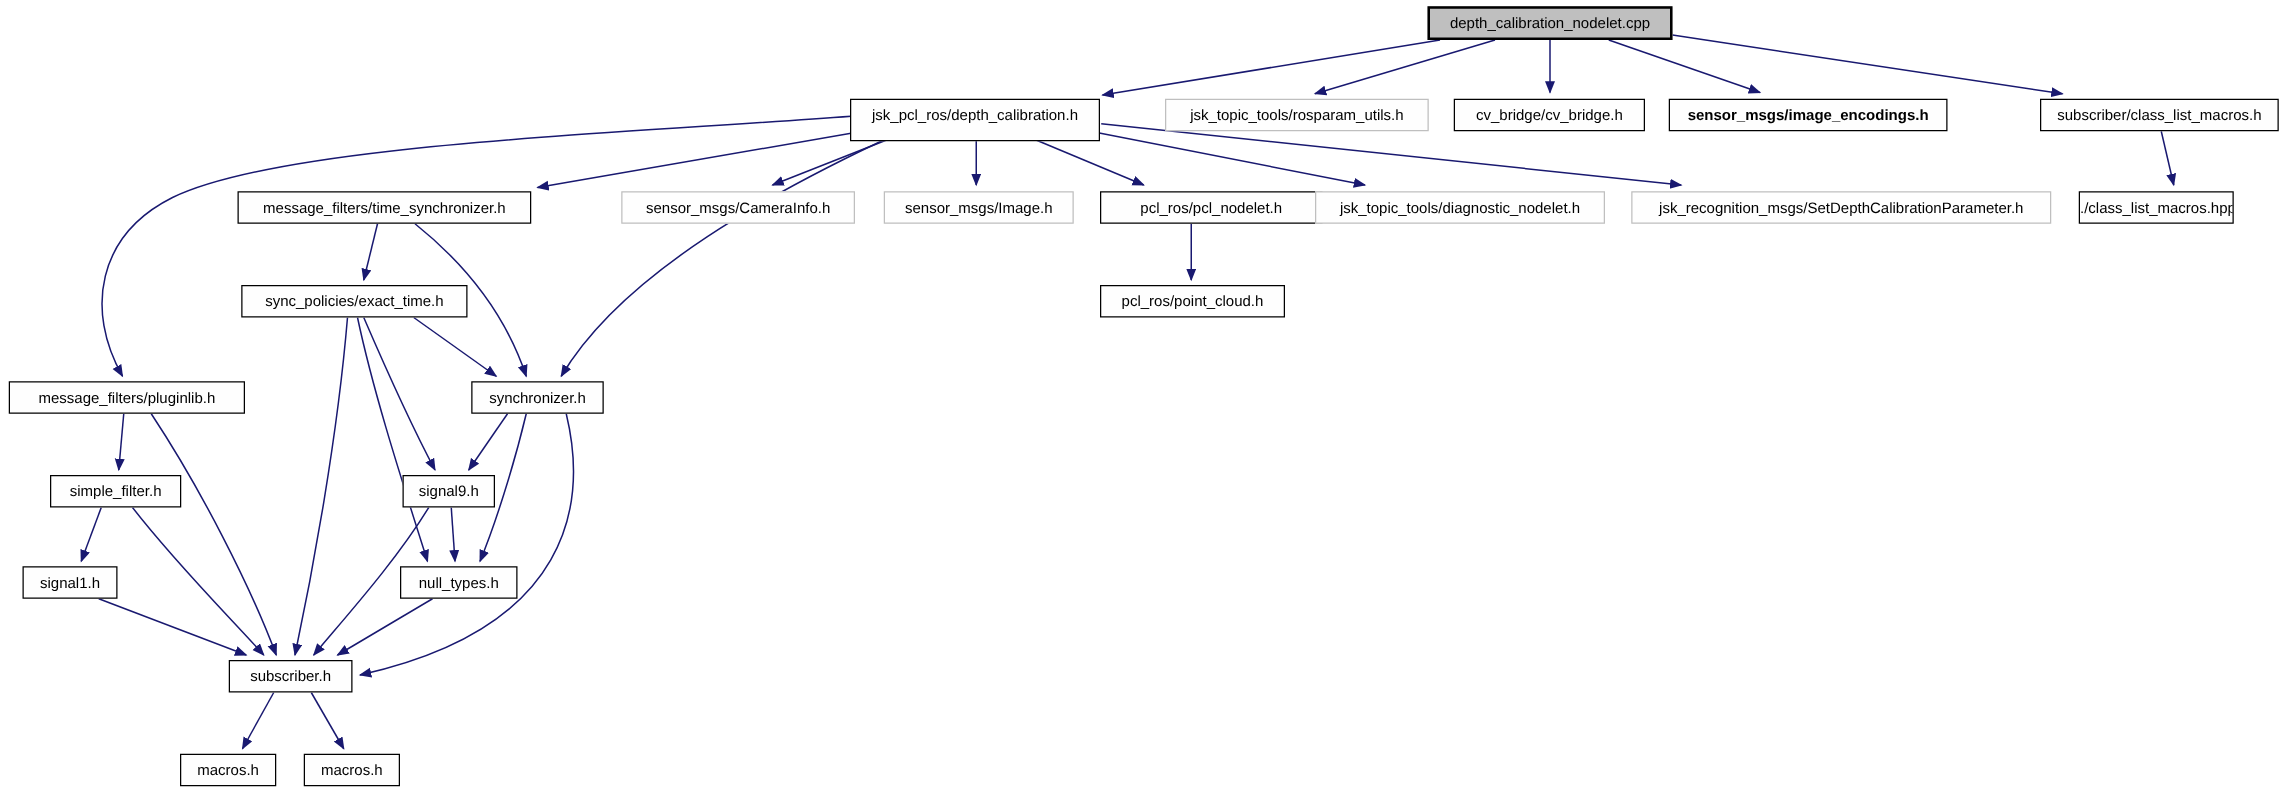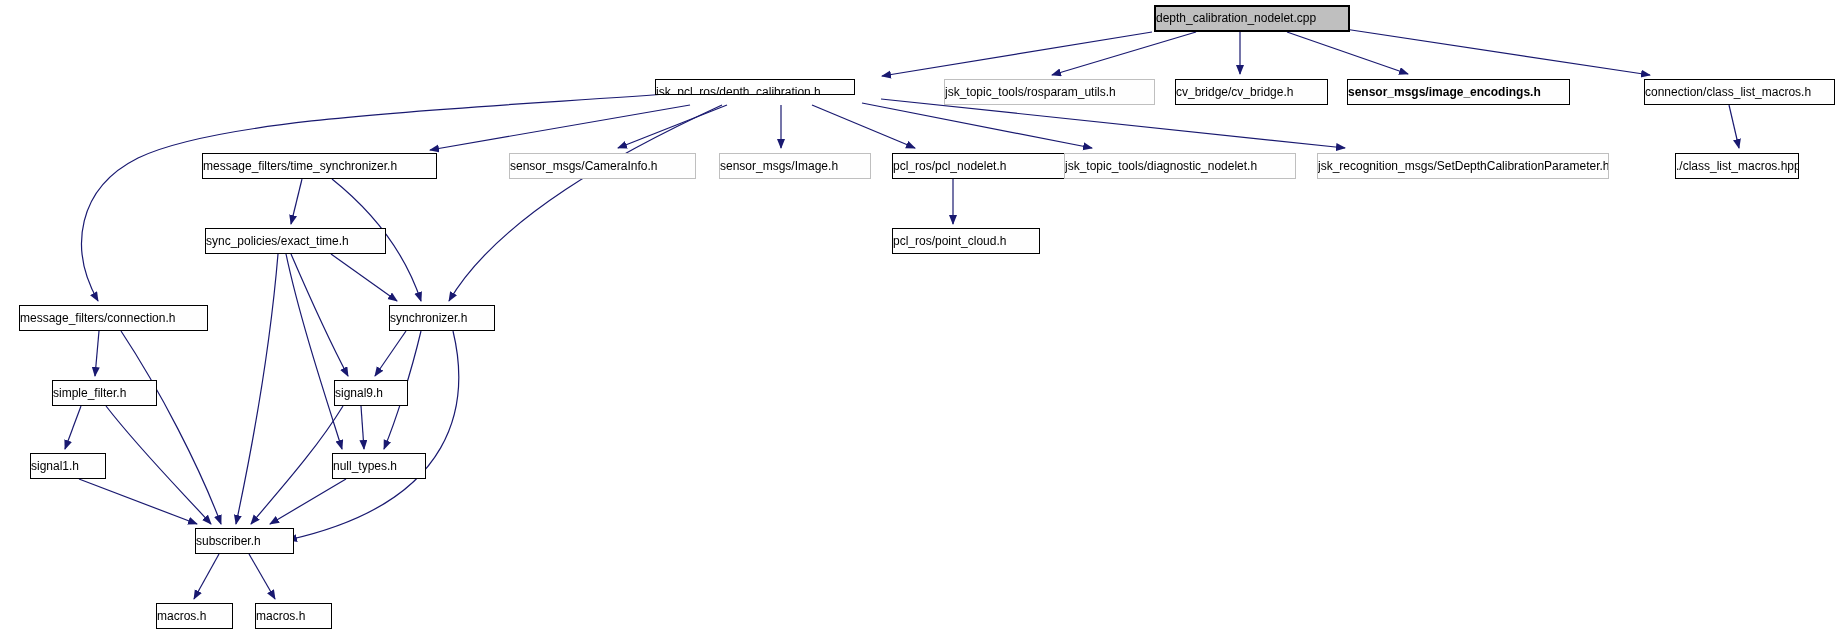--- a/index.html
+++ b/index.html
@@ -17,25 +17,24 @@
     width: 1837px; height: 635px;
   }
   .gnode {
     position: absolute;
     box-sizing: border-box;
     background: #fefefe;
     border: 1px solid #000000;
     color: #000000;
     font-size: 12px;
     line-height: 24px;
-    text-align: left;
+    text-align: center;
     white-space: nowrap;
     overflow: hidden;
     cursor: pointer;
-    margin-left: 12px;
   }
   .gnode.external {
     border-color: #bfbfbf;
     cursor: default;
   }
   .gnode.main {
     background: #bfbfbf;
     border: 2px solid #000000;
     line-height: 23px;
     cursor: default;
@@ -87,35 +86,35 @@
         <path d="M361,406 L364,449" class="edge-path" stroke="#191970" marker-end="url(#arrowhead)"></path>
         <path d="M343,406 C316,450 276,494 251,524" class="edge-path" stroke="#191970" marker-end="url(#arrowhead)"></path>
         <path d="M346,479 L270,524" class="edge-path" stroke="#191970" marker-end="url(#arrowhead)"></path>
         <path d="M219,554 L194,599" class="edge-path" stroke="#191970" marker-end="url(#arrowhead)"></path>
         <path d="M249,554 L275,599" class="edge-path" stroke="#191970" marker-end="url(#arrowhead)"></path>
         <path d="M953,179 L953,224" class="edge-path" stroke="#191970" marker-end="url(#arrowhead)"></path>
       </g>
   </svg>
   <div id="nodes-layer">
       <div class="gnode main" style="left: 1142px; top: 5px; width: 196px; height: 27px;"><span>depth_calibration_nodelet.cpp</span></div>
-      <div class="gnode internal" style="left: 643px; top: 79px; width: 200px; height: 16px;"><span>jsk_pcl_ros/depth_calibration.h</span></div>
+      <div class="gnode internal" style="left: 680px; top: 79px; width: 200px; height: 34px;"><span>jsk_pcl_ros/depth_calibration.h</span></div>
       <div class="gnode external" style="left: 932px; top: 79px; width: 211px; height: 26px;"><span>jsk_topic_tools/rosparam_utils.h</span></div>
       <div class="gnode internal" style="left: 1163px; top: 79px; width: 153px; height: 26px;"><span>cv_bridge/cv_bridge.h</span></div>
       <div class="gnode internal" style="left: 1335px; top: 79px; width: 223px; height: 26px; font-weight: bold;"><span>sensor_msgs/image_encodings.h</span></div>
-      <div class="gnode internal" style="left: 1632px; top: 79px; width: 191px; height: 26px;"><span>connection/class_list_macros.h</span></div>
+      <div class="gnode internal" style="left: 1632px; top: 79px; width: 191px; height: 26px;"><span>subscriber/class_list_macros.h</span></div>
       <div class="gnode internal" style="left: 190px; top: 153px; width: 235px; height: 26px;"><span>message_filters/time_synchronizer.h</span></div>
       <div class="gnode external" style="left: 497px; top: 153px; width: 187px; height: 26px;"><span>sensor_msgs/CameraInfo.h</span></div>
       <div class="gnode external" style="left: 707px; top: 153px; width: 152px; height: 26px;"><span>sensor_msgs/Image.h</span></div>
       <div class="gnode internal" style="left: 880px; top: 153px; width: 178px; height: 26px;"><span>pcl_ros/pcl_nodelet.h</span></div>
       <div class="gnode external" style="left: 1052px; top: 153px; width: 232px; height: 26px;"><span>jsk_topic_tools/diagnostic_nodelet.h</span></div>
-      <div class="gnode external" style="left: 1305px; top: 153px; width: 292px; height: 26px;"><span>jsk_recognition_msgs/SetDepthCalibrationParameter.h</span></div>
+      <div class="gnode external" style="left: 1305px; top: 153px; width: 336px; height: 26px;"><span>jsk_recognition_msgs/SetDepthCalibrationParameter.h</span></div>
       <div class="gnode internal" style="left: 1663px; top: 153px; width: 124px; height: 26px;"><span>./class_list_macros.hpp</span></div>
       <div class="gnode internal" style="left: 193px; top: 228px; width: 181px; height: 26px;"><span>sync_policies/exact_time.h</span></div>
       <div class="gnode internal" style="left: 880px; top: 228px; width: 148px; height: 26px;"><span>pcl_ros/point_cloud.h</span></div>
-      <div class="gnode internal" style="left: 7px; top: 305px; width: 189px; height: 26px;"><span>message_filters/connection.h</span></div>
+      <div class="gnode internal" style="left: 7px; top: 305px; width: 189px; height: 26px;"><span>message_filters/pluginlib.h</span></div>
       <div class="gnode internal" style="left: 377px; top: 305px; width: 106px; height: 26px;"><span>synchronizer.h</span></div>
       <div class="gnode internal" style="left: 40px; top: 380px; width: 105px; height: 26px;"><span>simple_filter.h</span></div>
       <div class="gnode internal" style="left: 322px; top: 380px; width: 74px; height: 26px;"><span>signal9.h</span></div>
       <div class="gnode internal" style="left: 18px; top: 453px; width: 76px; height: 26px;"><span>signal1.h</span></div>
       <div class="gnode internal" style="left: 320px; top: 453px; width: 94px; height: 26px;"><span>null_types.h</span></div>
       <div class="gnode internal" style="left: 183px; top: 528px; width: 99px; height: 26px;"><span>subscriber.h</span></div>
       <div class="gnode internal" style="left: 144px; top: 603px; width: 77px; height: 26px;"><span>macros.h</span></div>
       <div class="gnode internal" style="left: 243px; top: 603px; width: 77px; height: 26px;"><span>macros.h</span></div>
     </div>
 </div>

